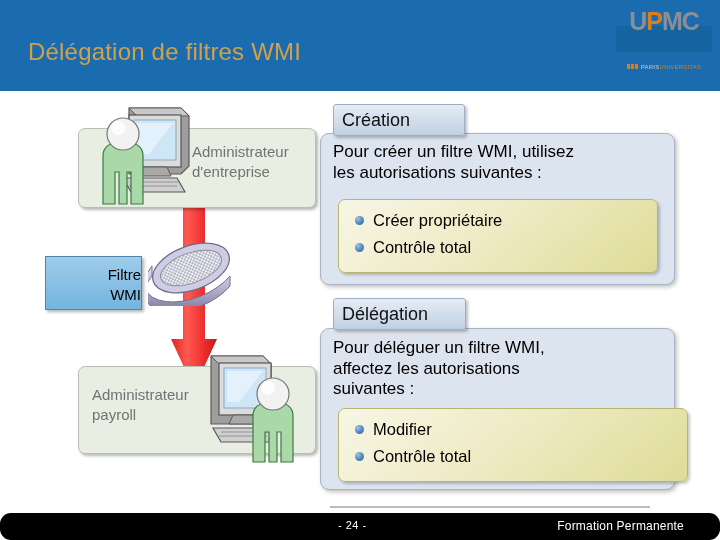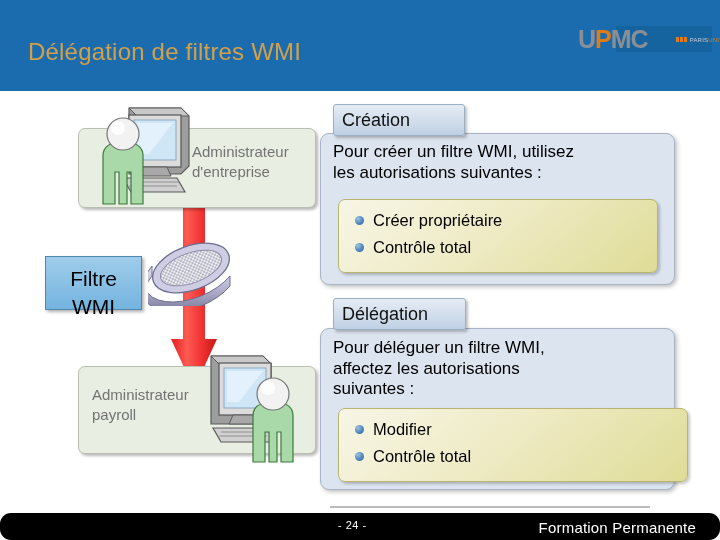--- a/index.html
+++ b/index.html
@@ -30,21 +30,21 @@
     color: #D3A048;
     letter-spacing: 0.2px;
     white-space: nowrap;
   }
   #logo-box {
     position: absolute;
     right: 8px; top: 26px;
     width: 96px; height: 26px;
     background: #15639F;
     display: flex;
-    flex-direction: row;
+    flex-direction: column;
     align-items: center;
     justify-content: center;
     gap: 28px;
   }
   #logo-word {
     font-size: 25px;
     font-weight: bold;
     letter-spacing: -1px;
     line-height: 1;
     color: #8A8F95;
@@ -102,22 +102,22 @@
     left: 45px; top: 256px;
     width: 95px; height: 52px;
     background: linear-gradient(180deg, #9FCCEA 0%, #74B4DF 100%);
     border: 1px solid #4E86AD;
     box-shadow: 2px 2px 3px rgba(0,0,0,0.3);
   }
   #filtre-label {
     position: absolute;
     left: 0; top: 8px;
     width: 95px;
-    text-align: center;
-    font-size: 21px;
+    text-align: right;
+    font-size: 15px;
     color: #000;
     line-height: 1.35;
     white-space: pre-line;
   }
 
   
   #red-arrow {
     position: absolute;
     left: 170px; top: 199px;
     width: 48px; height: 192px;
@@ -210,22 +210,22 @@
   }
   #footer-page {
     position: absolute;
     left: 338px; top: 6px;
     font-size: 11px;
     color: #FFFFFF;
     letter-spacing: 0.5px;
   }
   #footer-org {
     position: absolute;
-    right: 24px; top: 6px;
-    font-size: 15px;
+    right: 36px; top: 6px;
+    font-size: 12px;
     color: #FFFFFF;
     letter-spacing: 0.2px;
   }
   #footer-divider {
     position: absolute;
     left: 330px; top: 506px;
     width: 320px; height: 2px;
     background: #BBBBBB;
   }
 </style>

